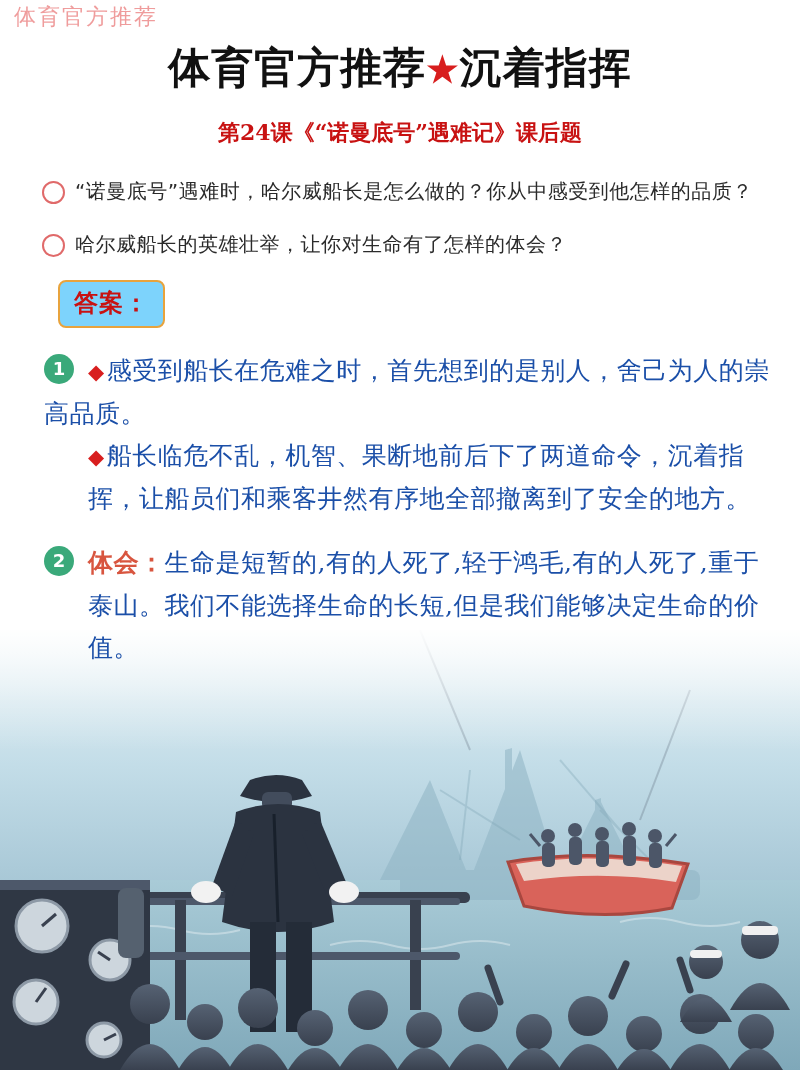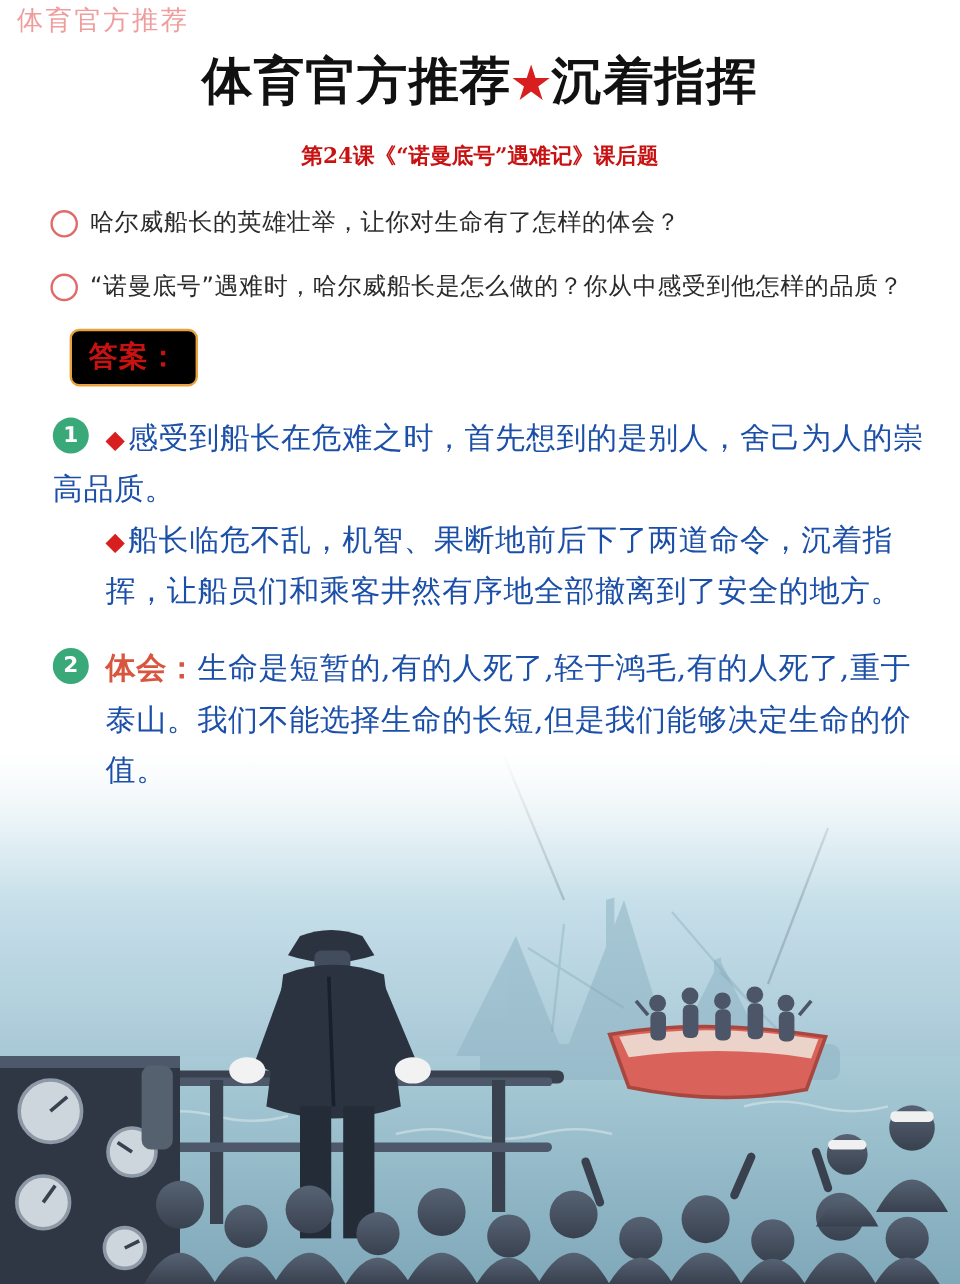--- a/index.html
+++ b/index.html
@@ -68,21 +68,21 @@
     color: #111111;
     font-family: "DejaVu Serif", serif;
     letter-spacing: 1px;
     white-space: nowrap;
   }
   .main-title .star { color: #d81e1e; font-size: 36px; }
 
   .sub-title {
     margin: 22px 0 0 0;
     text-align: center;
-    font-size: 18px;
+    font-size: 22px;
     font-weight: bold;
     color: #c81212;
     font-family: "DejaVu Serif", serif;
     letter-spacing: 0px;
     white-space: nowrap;
   }
 
   .questions {
     margin: 26px 0 0 0;
     padding: 0 16px 0 20px;
@@ -107,21 +107,21 @@
     color: #2b2b2b;
     font-family: "DejaVu Sans", sans-serif;
     letter-spacing: 0.5px;
   }
 
   .answer-badge-wrap {
     margin: 14px 0 0 36px;
   }
   .answer-badge {
     display: inline-block;
-    background: #000000;
+    background: #7dd3fc;
     border: 2px solid #e8a33d;
     border-radius: 8px;
     padding: 5px 14px 7px 14px;
     color: #c81212;
     font-size: 24px;
     font-weight: bold;
     font-family: "DejaVu Serif", serif;
     letter-spacing: 1px;
   }
 
@@ -335,25 +335,25 @@
 
 <div class="content">
 
   <h1 class="main-title"><span>体育官方推荐</span><span class="star">★</span><span>沉着指挥</span></h1>
 
   <h2 class="sub-title">第24课《“诺曼底号”遇难记》课后题</h2>
 
   <div class="questions">
     <div class="q-row">
       <span class="q-bullet"></span>
-      <span class="q-text">哈尔威船长的英雄壮举，让你对生命有了怎样的体会？</span>
+      <span class="q-text">“诺曼底号”遇难时，哈尔威船长是怎么做的？你从中感受到他怎样的品质？</span>
     </div>
     <div class="q-row">
       <span class="q-bullet"></span>
-      <span class="q-text">“诺曼底号”遇难时，哈尔威船长是怎么做的？你从中感受到他怎样的品质？</span>
+      <span class="q-text">哈尔威船长的英雄壮举，让你对生命有了怎样的体会？</span>
     </div>
   </div>
 
   <div class="answer-badge-wrap">
     <span class="answer-badge">答案：</span>
   </div>
 
   <div class="ans-block">
     <span class="num-circle teal">1</span>
     <div class="ans-body para2">

